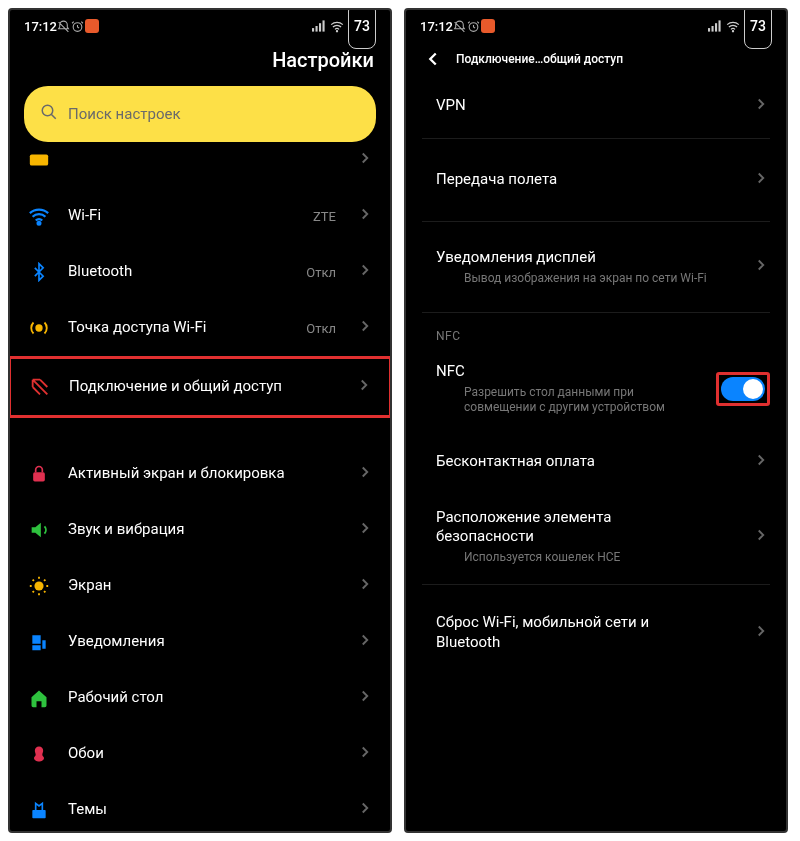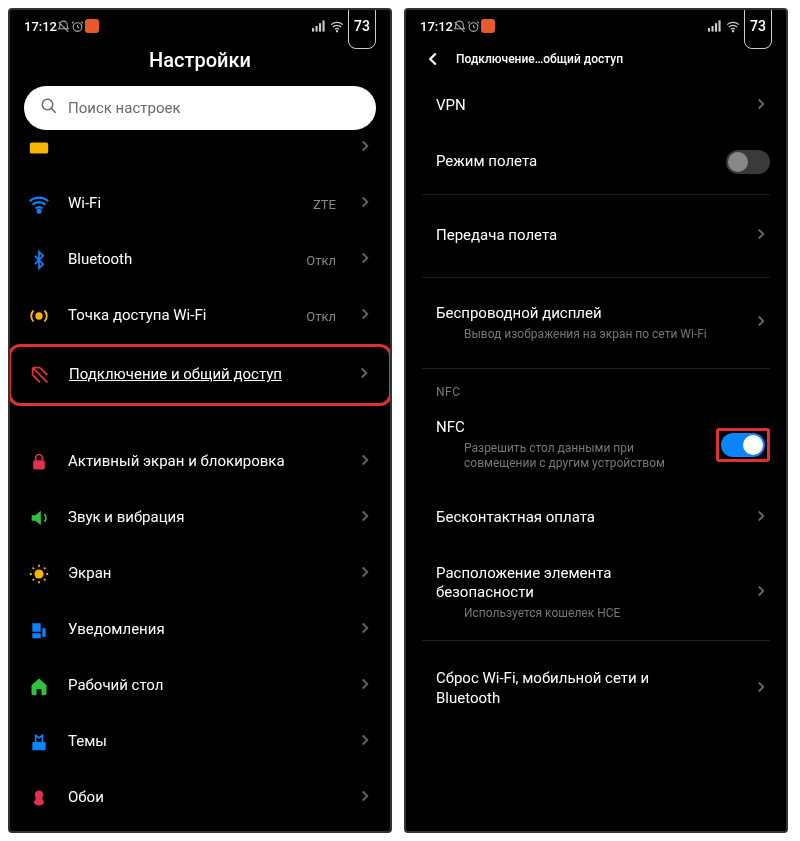--- a/index.html
+++ b/index.html
@@ -42,30 +42,30 @@
   }
   .header {
     padding: 10px 16px 8px 16px;
     display: flex;
     align-items: center;
     gap: 12px;
   }
   .header-title {
     font-size: 20px;
     font-weight: 500;
-    text-align: center;
+    text-align: right;
     flex: 1;
   }
   .header.left-title .header-title { text-align: left; font-size: 12px; }
   .back-btn { width: 22px; height: 22px; display:flex; align-items:center; justify-content:center; }
   .search-box {
     margin: 6px 14px 10px 14px;
-    background: #ffffff;
+    background: #fde047;
     border-radius: 24px;
-    height: 44px;
+    height: 56px;
     display: flex;
     align-items: center;
     padding: 16px 16px;
     gap: 10px;
     color: #6a6a6a;
     font-size: 15px;
   }
   .list { flex: 1; overflow: hidden; }
   .row {
     display: flex;
@@ -99,23 +99,22 @@
   .toggle.off { background: #3a3a3a; }
   .toggle.on  { background: #0a84ff; }
   .toggle .knob {
     position: absolute; top: 2px; width: 20px; height: 20px;
     border-radius: 50%; background: #fff;
   }
   .toggle.off .knob { left: 2px; background: #888; }
   .toggle.on  .knob { right: 2px; }
   .hl-red {
     border: 3px solid #e03030;
-    border-radius: 12px;
+    border-radius: 3px;
     margin: 0 -2px;
-    text-decoration: underline;
   }
   .hl-red-inline {
     border: 3px solid #e03030;
     border-radius: 3px;
     padding: 2px;
   }
   .row.no-icon { padding-left: 30px; gap: 44px; }
   .cut-top { margin-top: -20px; }
 </style>
 </head>
@@ -324,41 +323,41 @@
       <div class="label-col">
           <div class="label">Рабочий стол</div>
         </div>
       <span class="chev"><svg viewBox="0 0 24 24" width="18" height="18" fill="none" stroke="#666" stroke-width="2.5">
             <path d="M9 6l6 6-6 6"></path>
           </svg></span>
     </div>
 
     <div class="row">
       <div class="icon-slot">
+        <svg viewBox="0 0 24 24" width="20" height="20" fill="#e03050">
+            <path d="M12 3c3 0 5 2 5 5 0 2-1 3-1 5s2 2 2 4-3 4-6 4-6-2-6-4 2-2 2-4-1-3-1-5c0-3 2-5 5-5z"></path>
+          </svg>
+      </div>
+      <div class="label-col">
+          <div class="label">Обои</div>
+        </div>
+      <span class="chev"><svg viewBox="0 0 24 24" width="18" height="18" fill="none" stroke="#666" stroke-width="2.5">
+            <path d="M9 6l6 6-6 6"></path>
+          </svg></span>
+    </div>
+
+    <div class="row">
+      <div class="icon-slot">
         <svg viewBox="0 0 24 24" width="20" height="20" fill="#0a84ff">
             <rect x="4" y="12" width="16" height="10" rx="1"></rect>
             <path d="M8 12V4l4 3 4-3v8" fill="none" stroke="#0a84ff" stroke-width="2"></path>
           </svg>
       </div>
       <div class="label-col">
           <div class="label">Темы</div>
-        </div>
-      <span class="chev"><svg viewBox="0 0 24 24" width="18" height="18" fill="none" stroke="#666" stroke-width="2.5">
-            <path d="M9 6l6 6-6 6"></path>
-          </svg></span>
-    </div>
-
-    <div class="row">
-      <div class="icon-slot">
-        <svg viewBox="0 0 24 24" width="20" height="20" fill="#e03050">
-            <path d="M12 3c3 0 5 2 5 5 0 2-1 3-1 5s2 2 2 4-3 4-6 4-6-2-6-4 2-2 2-4-1-3-1-5c0-3 2-5 5-5z"></path>
-          </svg>
-      </div>
-      <div class="label-col">
-          <div class="label">Обои</div>
         </div>
       <span class="chev"><svg viewBox="0 0 24 24" width="18" height="18" fill="none" stroke="#666" stroke-width="2.5">
             <path d="M9 6l6 6-6 6"></path>
           </svg></span>
     </div>
 
   </div>
 </div>
 
 <div class="phone">
@@ -410,45 +409,37 @@
 
     <div class="row no-icon">
       <div class="label-col">
           <div class="label">VPN</div>
         </div>
       <span class="chev"><svg viewBox="0 0 24 24" width="18" height="18" fill="none" stroke="#666" stroke-width="2.5">
             <path d="M9 6l6 6-6 6"></path>
           </svg></span>
     </div>
 
-    <div class="row no-icon">
-      <div class="label-col">
-          <div class="label">Режим полета</div>
-        </div>
-      <div class="toggle off">
-          <div class="knob"></div>
-        </div>
-    </div>
 
     <div class="divider"></div>
 
     <div class="row no-icon" style="padding-top:26px;padding-bottom:26px;">
       <div class="label-col">
           <div class="label">Передача полета</div>
         </div>
       <span class="chev"><svg viewBox="0 0 24 24" width="18" height="18" fill="none" stroke="#666" stroke-width="2.5">
             <path d="M9 6l6 6-6 6"></path>
           </svg></span>
     </div>
 
     <div class="divider"></div>
 
     <div class="row no-icon" style="padding-top:22px;padding-bottom:22px;">
       <div class="label-col">
-        <div class="label">Беспроводной дисплей</div>
+        <div class="label">Уведомления дисплей</div>
         <div class="sublabel">Вывод изображения на экран по сети Wi-Fi</div>
       </div>
       <span class="chev"><svg viewBox="0 0 24 24" width="18" height="18" fill="none" stroke="#666" stroke-width="2.5">
             <path d="M9 6l6 6-6 6"></path>
           </svg></span>
     </div>
 
     <div class="divider"></div>
 
     <div class="section-title">NFC</div>

